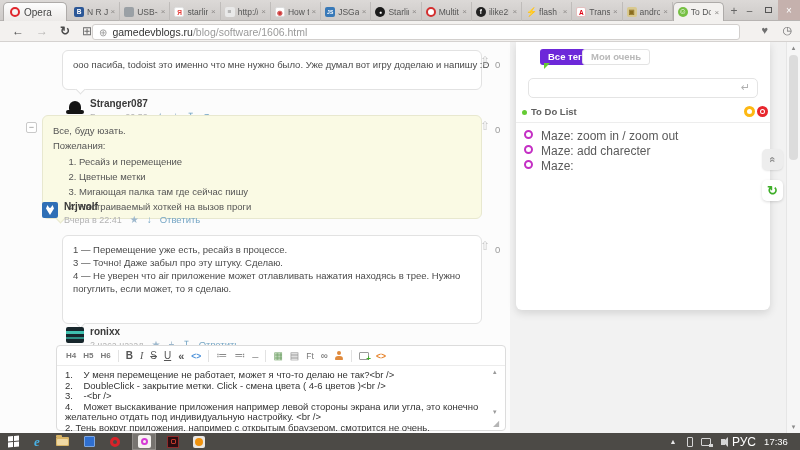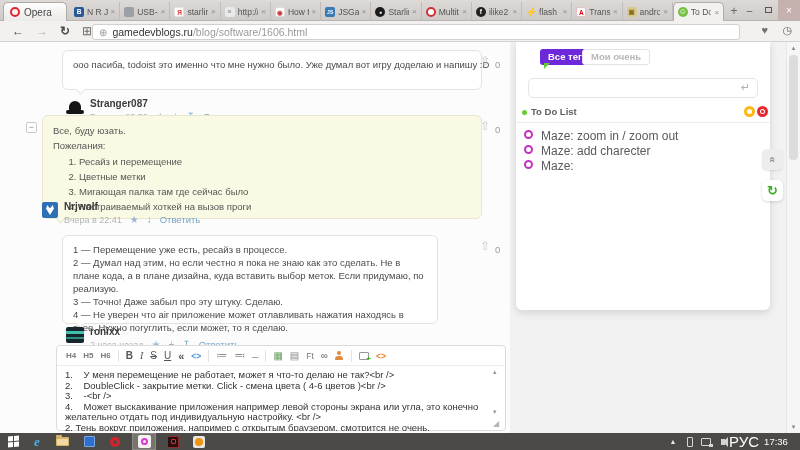--- a/index.html
+++ b/index.html
@@ -175,21 +175,21 @@
   .darkred{width:12px;height:12px;background:#2b0e12;border:1px solid #8d2b2b;display:flex;align-items:center;justify-content:center}
   .darkred i{width:5px;height:5px;border:1.5px solid #c0392b;border-radius:1px}
   .orangeapp{width:12px;height:12px;background:#e9e7e4;border-radius:2px;display:flex;align-items:center;justify-content:center}
   .orangeapp i{width:8px;height:8px;background:#f0930f;border-radius:50%}
   .traychev{font-size:7px;color:#e8e8e8}
   .phoneico{width:6px;height:10px;border:1px solid #d5d5d5;border-radius:1px}
   .netico{position:relative;width:10px;height:8px;border:1px solid #d5d5d5;border-radius:1px}
   .netico:after{content:"";position:absolute;right:-3px;bottom:-2px;width:4px;height:3px;background:#d5d5d5}
   .spk{position:relative;width:4px;height:6px;background:#d5d5d5}
   .spk:after{content:"";position:absolute;left:2px;top:-2px;border:5px solid transparent;border-right:5px solid #d5d5d5;border-left:none}
-  .lang{font-size:15px;color:#fff}
+  .lang{font-size:12px;color:#fff}
   .clock{font-size:9.5px;color:#fff}
 </style>
 </head>
 <body>
 
 <div class="screen">
 
   <div class="tabstrip">
     <div class="opera-btn">
       <span class="opera-o"></span>
@@ -309,43 +309,42 @@
       <span class="reply">Ответить</span>
     </div>
 
     <div class="collapse-box" style="left:26px;top:80px">−</div>
     <div class="bubble note" style="left:42px;top:73px;width:440px;height:104px">
       <div class="ln">Все, буду юзать.</div>
       <div class="ln">Пожелания:</div>
       <ol>
         <li>Ресайз и перемещение</li>
         <li>Цветные метки</li>
-        <li>Мигающая палка там где сейчас было</li>
+        <li>Мигающая палка там где сейчас пишу</li>
         <li>Настраиваемый хоткей на вызов проги</li>
       </ol>
       <span class="tail"></span>
     </div>
     <div class="vote" style="left:480px;top:77px">
       <span class="arr">⇧</span>
       <span class="cnt">0</span>
     </div>
     <div class="avatar av-wolf" style="left:42px;top:160px">
       <span class="wface"></span>
     </div>
     <div class="uname" style="left:64px;top:159px">Nrjwolf</div>
     <div class="meta" style="left:64px;top:172px">
       <span>Вчера в 22:41</span>
       <span class="ico">★</span>
       <span class="ico blue">↓</span>
       <span class="reply">Ответить</span>
     </div>
 
-    <div class="bubble" style="left:62px;top:193px;width:376px;height:89px">
+    <div class="bubble" style="left:62px;top:193px;width:420px;height:89px">
       <div>1 — Перемещение уже есть, ресайз в процессе.</div>
-      <div>2 — Думал над этим, но если честно я пока не знаю как это сделать. Не в плане кода, а в плане дизайна, куда вставить выбор меток. Если придумаю, по реализую.</div>
       <div>3 — Точно! Даже забыл про эту штуку. Сделаю.</div>
       <div>4 — Не уверен что air приложение может отлавливать нажатия находясь в трее. Нужно погуглить, если может, то я сделаю.</div>
       <span class="tail"></span>
     </div>
     <div class="vote" style="left:480px;top:197px">
       <span class="arr">⇧</span>
       <span class="cnt">0</span>
     </div>
     <div class="avatar av-stripes" style="left:66px;top:285px"></div>
     <div class="uname" style="left:90px;top:284px">ronixx</div>

